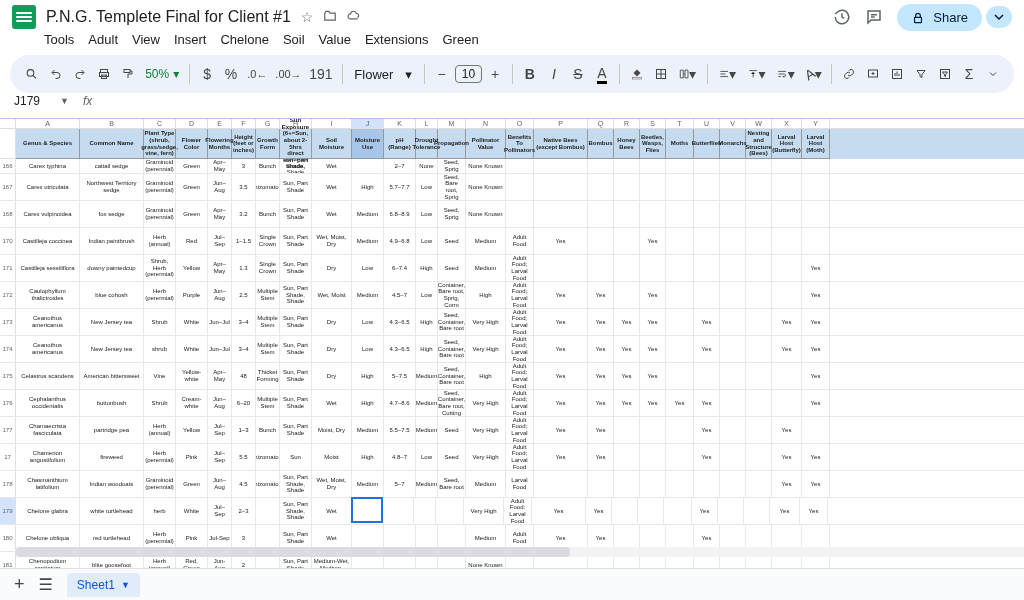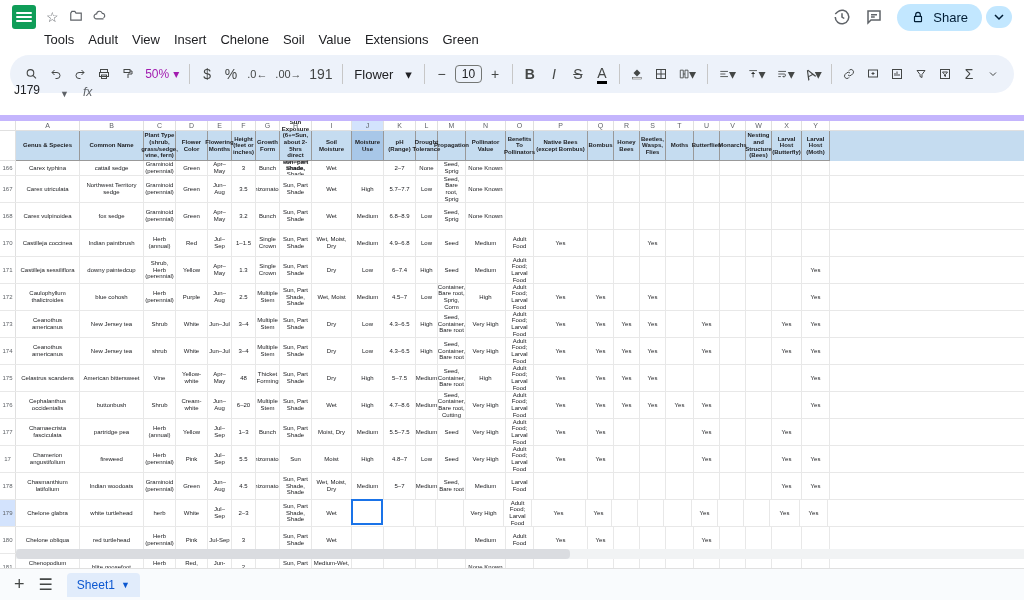--- a/index.html
+++ b/index.html
@@ -3,31 +3,31 @@
 <meta charset="utf-8">
 <style>
 * { box-sizing: border-box; margin: 0; padding: 0; }
 body { font-family: "Google Sans", Arial, sans-serif; font-size: 13px; color: #202124; background: #fff; overflow: hidden; height: 600px; width: 1024px; }
 .titlebar { display: flex; align-items: center; padding: 6px 12px 0 12px; height: 28px; }
 .logo { width: 24px; height: 24px; background: #0f9d58; border-radius: 3px; display: flex; flex-direction: column; justify-content: center; padding: 5px 4px; gap: 2px; }
 .logo div { background: #fff; height: 2px; border-radius: 1px; }
 .doc-title { font-size: 16px; margin-left: 10px; color: #202124; }
 .title-icons { display: flex; gap: 10px; margin-left: 10px; color: #5f6368; font-size: 14px; }
 .title-right { margin-left: auto; display: flex; gap: 14px; align-items: center; color: #5f6368; }
-.share-btn { background: #c2e7ff; color: #001d35; padding: 6px 14px; border-radius: 16px; font-size: 13px; display: flex; align-items: center; gap: 8px; }
+.share-btn { background: #c2e7ff; color: #001d35; padding: 6px 14px; border-radius: 16px; font-size: 13px; display: flex; align-items: flex-end; gap: 8px; }
 .share-more { background: #c2e7ff; padding: 6px 8px; border-radius: 16px; margin-left: -10px; }
 .menubar { display: flex; gap: 14px; padding: 4px 44px 4px 44px; font-size: 13px; color: #202124; }
 .menubar span { cursor: pointer; }
 .toolbar { display: flex; align-items: center; gap: 2px; padding: 4px 10px; background: #edf2fa; border-radius: 24px; margin: 4px 10px; height: 38px; }
 .tb-btn { padding: 4px 5px; color: #444746; font-size: 14px; cursor: pointer; display: flex; align-items: center; justify-content: center; min-width: 22px; }
 .tb-sep { width: 1px; height: 20px; background: #c7c7c7; margin: 0 4px; }
-.zoom { font-size: 12px; color: #a21caf; padding: 0 4px; display: flex; align-items: center; gap: 4px; }
+.zoom { font-size: 12px; color: #15803d; padding: 0 4px; display: flex; align-items: center; gap: 4px; }
 .font-box { border: none; background: transparent; font-size: 13px; padding: 2px 6px; display: flex; align-items: center; gap: 12px; }
 .size-box { border: 1px solid #747775; border-radius: 4px; padding: 1px 6px; font-size: 12px; width: 28px; text-align: center; }
-.namebox-row { display: flex; align-items: flex-end; padding: 2px 10px 16px 10px; border-bottom: 6px solid #c4b5fd; height: 22px; }
+.namebox-row { display: flex; align-items: center; padding: 2px 10px 16px 10px; border-bottom: 1px solid #c4b5fd; height: 22px; }
 .namebox { width: 50px; font-size: 12px; padding: 2px 4px; color: #202124; }
 .fx { color: #5f6368; font-style: italic; margin-left: 14px; margin-right: 6px; font-size: 12px; }
 .grid-wrap { position: relative; overflow: hidden; height: 470px; }
 .grid { display: flex; flex-direction: column; font-size: 6.5px; font-family: Arial; }
 .col-letters { display: flex; height: 10px; background: #fff; border-bottom: 1px solid #e0e0e0; position: sticky; top: 0; }
 .corner { width: 16px; min-width: 16px; border-right: 1px solid #e0e0e0; background: #fff; }
 .col-letter { border-right: 1px solid #e0e0e0; text-align: center; color: #5f6368; font-size: 7px; line-height: 10px; background: #fff; }
 .header-row { display: flex; background: #c5dcf0; position: sticky; top: 10px; }
 .header-row .rownum { width: 16px; min-width: 16px; background: #fff; border-right: 1px solid #e0e0e0; border-bottom: 1px solid #e0e0e0; }
 .hcell { border-right: 1px solid #999; border-bottom: 1px solid #999; padding: 2px 1px; text-align: center; font-size: 6px; font-weight: bold; display: flex; align-items: center; justify-content: center; line-height: 1.1; height: 30px; }
@@ -45,20 +45,21 @@
 </style>
 </head>
 <body>
 
 <div class="titlebar">
   <div class="logo">
       <div></div>
       <div></div>
       <div></div>
     </div>
+  <div class="doc-title">P.N.G. Templete Final for Client #1</div>
   <div class="title-icons">
     <span>☆</span>
     <span>
         <svg width="14" height="14" viewBox="0 0 24 24" fill="none" stroke="#5f6368" stroke-width="2">
           <path d="M3 7l2-3h5l2 3h9v12H3z"></path>
         </svg>
       </span>
     <span>
         <svg width="14" height="14" viewBox="0 0 24 24" fill="none" stroke="#5f6368" stroke-width="2">
           <path d="M18 15a4 4 0 0 0-2-7.5 5 5 0 0 0-9.8 1A4 4 0 0 0 6 17h12"></path>

